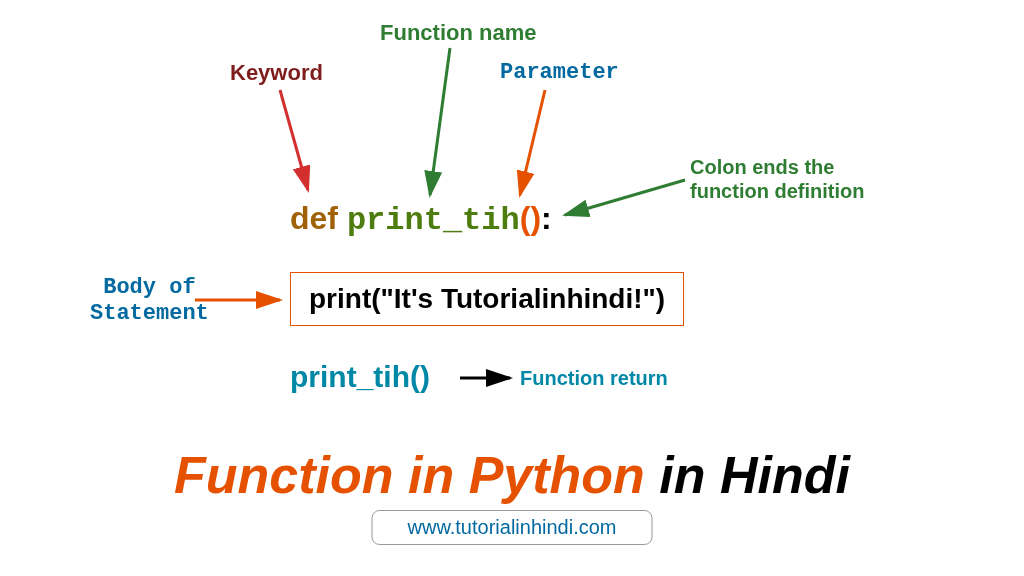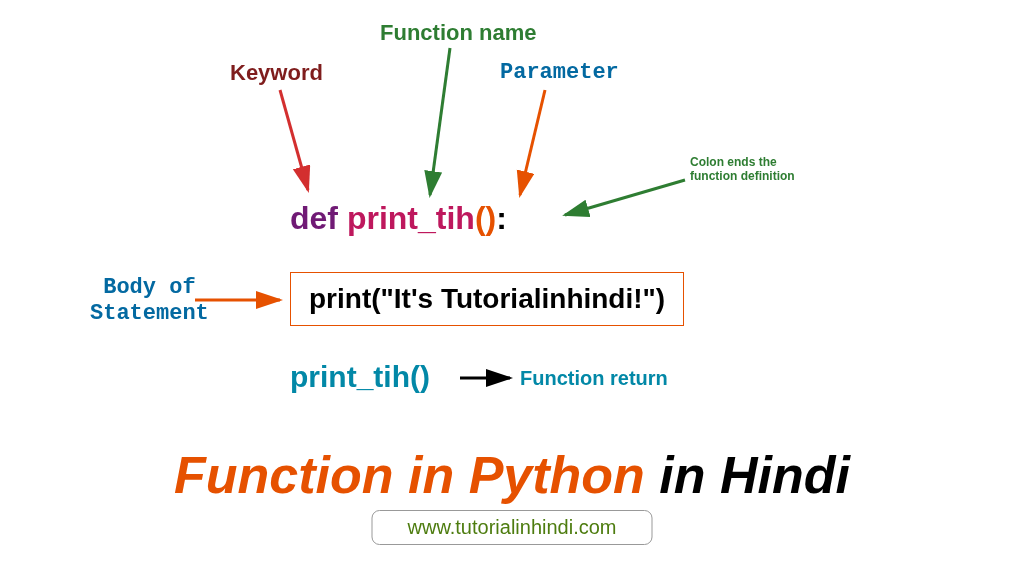--- a/index.html
+++ b/index.html
@@ -23,22 +23,22 @@
       position: absolute;
       pointer-events: none;
     }
     
     .code-line {
       position: absolute;
       font-family: Arial, sans-serif;
       font-weight: bold;
       font-size: 32px;
     }
-    .kw-def { color: #701a75; text-align: right; }
-    .fn-name { color: #be185d; }
+    .kw-def { color: #a16207; text-align: right; }
+    .fn-name { color: #4d7c0f; font-family: Liberation Mono, monospace; }
     .paren { color: #e65100; }
     .colon { color: #000; }
     
     .body-box {
       position: absolute;
       border: 1px solid #e65100;
       padding: 10px 18px;
       font-family: Arial, sans-serif;
       font-weight: bold;
       font-size: 28px;
@@ -72,33 +72,33 @@
     .title-orange { color: #e65100; }
     .title-black { color: #000; }
     
     .url-box {
       position: absolute;
       border: 1px solid #999;
       border-radius: 8px;
       padding: 5px 35px;
       font-family: Arial, sans-serif;
       font-size: 20px;
-      color: #4d7c0f;
+      color: #0369a1;
       left: 50%;
       transform: translateX(-50%);
     }
   </style>
 </head>
 <body>
 
 <div class="label label-red" style="left:230px; top:60px;">Keyword</div>
 <div class="label label-green" style="left:380px; top:20px;">Function name</div>
 <div class="label label-orange" style="left:500px; top:60px;">Parameter</div>
 
-<div class="label label-green" style="left:690px; top:155px; font-size:12px; white-space:pre; line-height:1.2;">Colon ends the
+<div class="label label-green" style="left:690px; top:155px; font-size:20px; white-space:pre; line-height:1.2;">Colon ends the
 function definition</div>
 
 <div class="label label-orange" style="left:90px; top:275px; white-space:pre; text-align:center; line-height:1.2;">Body of
 Statement</div>
 
 <svg class="arrow-svg" width="1024" height="576">
   <defs>
     <marker id="arrhead-red" markerWidth="10" markerHeight="10" refX="8" refY="3" orient="auto">
       <path d="M0,0 L0,6 L9,3 z" fill="#d32f2f"></path>
     </marker>

